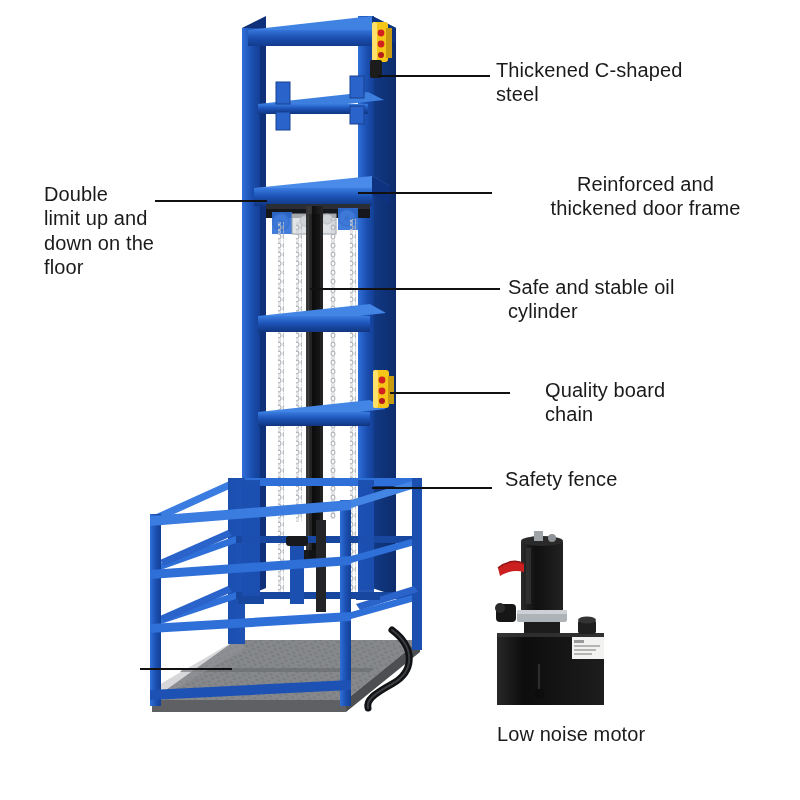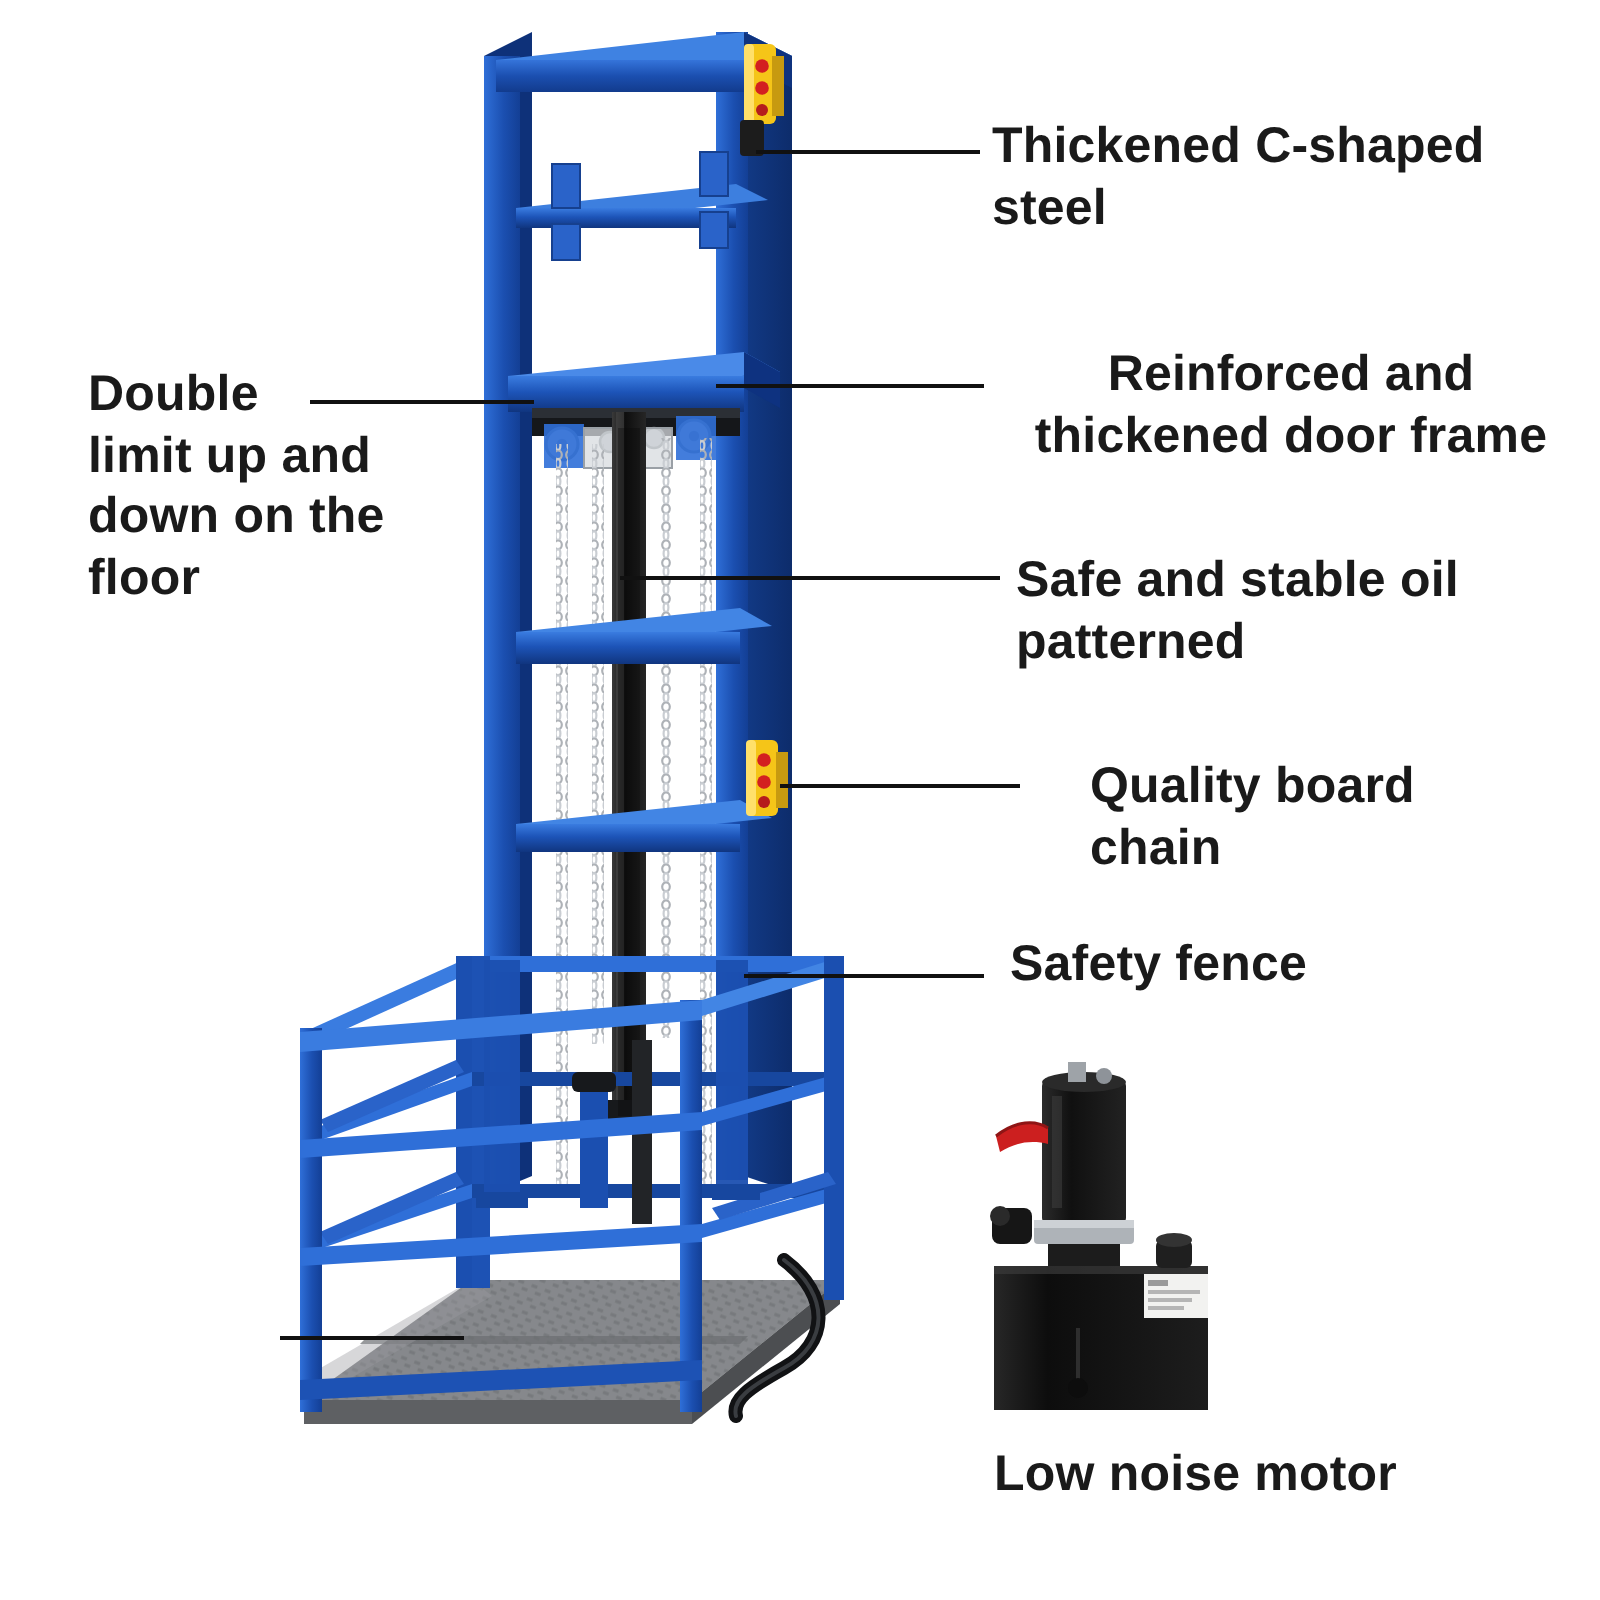--- a/index.html
+++ b/index.html
@@ -8,23 +8,23 @@
     width:800px;height:800px;
     background:#ffffff;
     font-family:"Liberation Sans", sans-serif;
     overflow:hidden;
     position:relative;
   }
   #stage{position:absolute;left:0;top:0;width:800px;height:800px;}
   .lbl{
     position:absolute;
     color:#1a1a1a;
-    font-size:25px;
+    font-size:20px;
     line-height:1.22;
-    font-weight:700;
+    font-weight:400;
     letter-spacing:0.1px;
     white-space:pre-line;
   }
   .lead{
     position:absolute;
     background:#111111;
     height:2px;
   }
   svg.art{position:absolute;left:0;top:0;width:800px;height:800px;}
 </style>
@@ -297,21 +297,21 @@
   <div class="lead" style="left:155px;top:200px;width:112px;"></div>
   <div class="lead" style="left:140px;top:668px;width:92px;"></div>
 
   <div class="lbl" style="left:496px;top:58px;width:300px;">Thickened C-shaped
 steel</div>
 
   <div class="lbl" style="left:493px;top:172px;width:305px;text-align:center;">Reinforced and
 thickened door frame</div>
 
   <div class="lbl" style="left:508px;top:275px;width:290px;">Safe and stable oil
-patterned</div>
+cylinder</div>
 
   <div class="lbl" style="left:545px;top:378px;width:270px;">Quality board
 chain</div>
 
   <div class="lbl" style="left:44px;top:182px;width:190px;">Double
 limit up and
 down on the
 floor</div>
 
   <div class="lbl" style="left:505px;top:467px;width:280px;">Safety fence</div>

